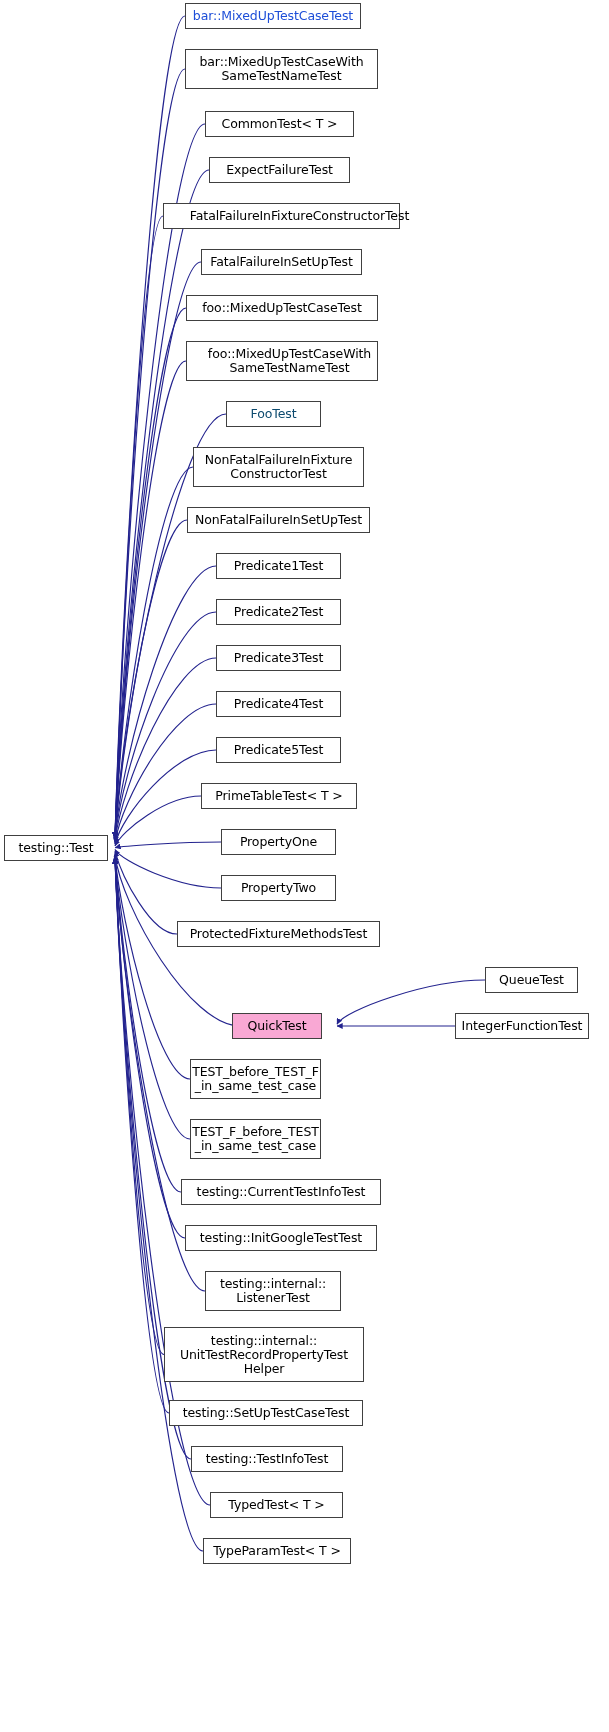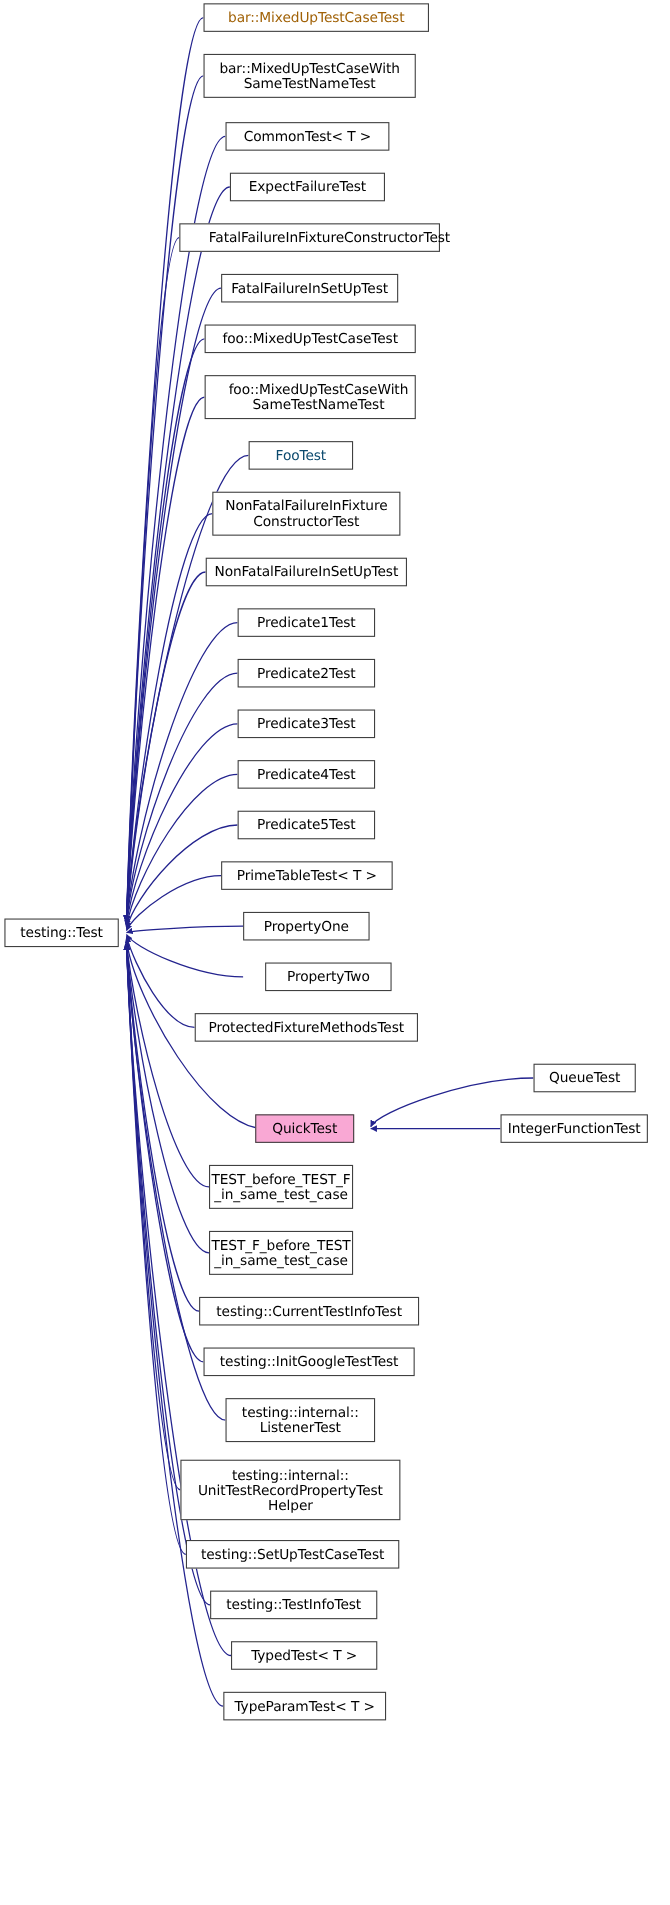--- a/index.html
+++ b/index.html
@@ -83,42 +83,42 @@
       <path d="M 185 1238 C 155.74 1238, 122 975, 115 858" fill="none" stroke="#23238e" stroke-width="1.15" marker-end="url(#arrow)"></path>
       <path d="M 205 1291 C 168.14 1291, 122 990.9, 115 858" fill="none" stroke="#23238e" stroke-width="1.15" marker-end="url(#arrow)"></path>
       <path d="M 164 1354.5 C 142.72 1354.5, 122 1009.95, 115 858" fill="none" stroke="#23238e" stroke-width="1.15" marker-end="url(#arrow)"></path>
       <path d="M 169 1413 C 145.82 1413, 122 1027.5, 115 858" fill="none" stroke="#23238e" stroke-width="1.15" marker-end="url(#arrow)"></path>
       <path d="M 191 1459 C 159.46 1459, 122 1041.3, 115 858" fill="none" stroke="#23238e" stroke-width="1.15" marker-end="url(#arrow)"></path>
       <path d="M 210 1505 C 171.24 1505, 122 1055.1, 115 858" fill="none" stroke="#23238e" stroke-width="1.15" marker-end="url(#arrow)"></path>
       <path d="M 203 1551 C 166.9 1551, 122 1068.9, 115 858" fill="none" stroke="#23238e" stroke-width="1.15" marker-end="url(#arrow)"></path>
     </svg>
   <div id="node-layer">
       <div class="node root" style="left: 4px; top: 835px; width: 104px; height: 26px; border-color: rgb(64, 64, 64); background: rgb(255, 255, 255); color: rgb(0, 0, 0); text-align: right;">testing::Test</div>
-      <div class="node" style="left: 185px; top: 3px; width: 205px; height: 26px; border-color: rgb(64, 64, 64); background: rgb(255, 255, 255); color: #a16207; text-align: right;">bar::MixedUpTestCaseTest</div>
+      <div class="node" style="left: 185px; top: 3px; width: 176px; height: 26px; border-color: rgb(64, 64, 64); background: rgb(255, 255, 255); color: #1d4ed8; text-align: right;">bar::MixedUpTestCaseTest</div>
       <div class="node" style="left: 185px; top: 49px; width: 193px; height: 40px; border-color: rgb(64, 64, 64); background: rgb(255, 255, 255); color: rgb(0, 0, 0);">bar::MixedUpTestCaseWith
 SameTestNameTest</div>
       <div class="node" style="left: 205px; top: 111px; width: 149px; height: 26px; border-color: rgb(64, 64, 64); background: rgb(255, 255, 255); color: rgb(0, 0, 0);">CommonTest&lt; T &gt;</div>
       <div class="node" style="left: 209px; top: 157px; width: 141px; height: 26px; border-color: rgb(64, 64, 64); background: rgb(255, 255, 255); color: rgb(0, 0, 0);">ExpectFailureTest</div>
       <div class="node" style="left: 163px; top: 203px; width: 237px; height: 26px; border-color: rgb(64, 64, 64); background: rgb(255, 255, 255); color: rgb(0, 0, 0); padding-left: 36px;">FatalFailureInFixtureConstructorTest</div>
       <div class="node" style="left: 201px; top: 249px; width: 161px; height: 26px; border-color: rgb(64, 64, 64); background: rgb(255, 255, 255); color: rgb(0, 0, 0);">FatalFailureInSetUpTest</div>
       <div class="node" style="left: 186px; top: 295px; width: 192px; height: 26px; border-color: rgb(64, 64, 64); background: rgb(255, 255, 255); color: rgb(0, 0, 0);">foo::MixedUpTestCaseTest</div>
       <div class="node" style="left: 186px; top: 341px; width: 192px; height: 40px; border-color: rgb(64, 64, 64); background: rgb(255, 255, 255); color: rgb(0, 0, 0); padding-left: 15px;">foo::MixedUpTestCaseWith
 SameTestNameTest</div>
       <div class="node" style="left: 226px; top: 401px; width: 95px; height: 26px; border-color: rgb(64, 64, 64); background: rgb(255, 255, 255); color: #0c4a6e;">FooTest</div>
       <div class="node" style="left: 193px; top: 447px; width: 171px; height: 40px; border-color: rgb(64, 64, 64); background: rgb(255, 255, 255); color: rgb(0, 0, 0);">NonFatalFailureInFixture
 ConstructorTest</div>
       <div class="node" style="left: 187px; top: 507px; width: 183px; height: 26px; border-color: rgb(64, 64, 64); background: rgb(255, 255, 255); color: rgb(0, 0, 0);">NonFatalFailureInSetUpTest</div>
       <div class="node" style="left: 216px; top: 553px; width: 125px; height: 26px; border-color: rgb(64, 64, 64); background: rgb(255, 255, 255); color: rgb(0, 0, 0);">Predicate1Test</div>
       <div class="node" style="left: 216px; top: 599px; width: 125px; height: 26px; border-color: rgb(64, 64, 64); background: rgb(255, 255, 255); color: rgb(0, 0, 0);">Predicate2Test</div>
       <div class="node" style="left: 216px; top: 645px; width: 125px; height: 26px; border-color: rgb(64, 64, 64); background: rgb(255, 255, 255); color: rgb(0, 0, 0);">Predicate3Test</div>
       <div class="node" style="left: 216px; top: 691px; width: 125px; height: 26px; border-color: rgb(64, 64, 64); background: rgb(255, 255, 255); color: rgb(0, 0, 0);">Predicate4Test</div>
       <div class="node" style="left: 216px; top: 737px; width: 125px; height: 26px; border-color: rgb(64, 64, 64); background: rgb(255, 255, 255); color: rgb(0, 0, 0);">Predicate5Test</div>
       <div class="node" style="left: 201px; top: 783px; width: 156px; height: 26px; border-color: rgb(64, 64, 64); background: rgb(255, 255, 255); color: rgb(0, 0, 0);">PrimeTableTest&lt; T &gt;</div>
       <div class="node" style="left: 221px; top: 829px; width: 115px; height: 26px; border-color: rgb(64, 64, 64); background: rgb(255, 255, 255); color: rgb(0, 0, 0);">PropertyOne</div>
-      <div class="node" style="left: 221px; top: 875px; width: 115px; height: 26px; border-color: rgb(64, 64, 64); background: rgb(255, 255, 255); color: rgb(0, 0, 0); margin-left: 20px;">PropertyTwo</div>
+      <div class="node" style="left: 221px; top: 875px; width: 115px; height: 26px; border-color: rgb(64, 64, 64); background: rgb(255, 255, 255); color: rgb(0, 0, 0);">PropertyTwo</div>
       <div class="node" style="left: 177px; top: 921px; width: 203px; height: 26px; border-color: rgb(64, 64, 64); background: rgb(255, 255, 255); color: rgb(0, 0, 0);">ProtectedFixtureMethodsTest</div>
       <div class="node" style="left: 232px; top: 1013px; width: 90px; height: 26px; border-color: rgb(64, 64, 64); background: #f9a8d4; color: rgb(0, 0, 0);">QuickTest</div>
       <div class="node" style="left: 485px; top: 967px; width: 93px; height: 26px; border-color: rgb(64, 64, 64); background: rgb(255, 255, 255); color: rgb(0, 0, 0); text-align: right;">QueueTest</div>
       <div class="node" style="left: 455px; top: 1013px; width: 134px; height: 26px; border-color: rgb(64, 64, 64); background: rgb(255, 255, 255); color: rgb(0, 0, 0);">IntegerFunctionTest</div>
       <div class="node" style="left: 190px; top: 1059px; width: 131px; height: 40px; border-color: rgb(64, 64, 64); background: rgb(255, 255, 255); color: rgb(0, 0, 0);">TEST_before_TEST_F
 _in_same_test_case</div>
       <div class="node" style="left: 190px; top: 1119px; width: 131px; height: 40px; border-color: rgb(64, 64, 64); background: rgb(255, 255, 255); color: rgb(0, 0, 0);">TEST_F_before_TEST
 _in_same_test_case</div>
       <div class="node" style="left: 181px; top: 1179px; width: 200px; height: 26px; border-color: rgb(64, 64, 64); background: rgb(255, 255, 255); color: rgb(0, 0, 0);">testing::CurrentTestInfoTest</div>
       <div class="node" style="left: 185px; top: 1225px; width: 192px; height: 26px; border-color: rgb(64, 64, 64); background: rgb(255, 255, 255); color: rgb(0, 0, 0);">testing::InitGoogleTestTest</div>

